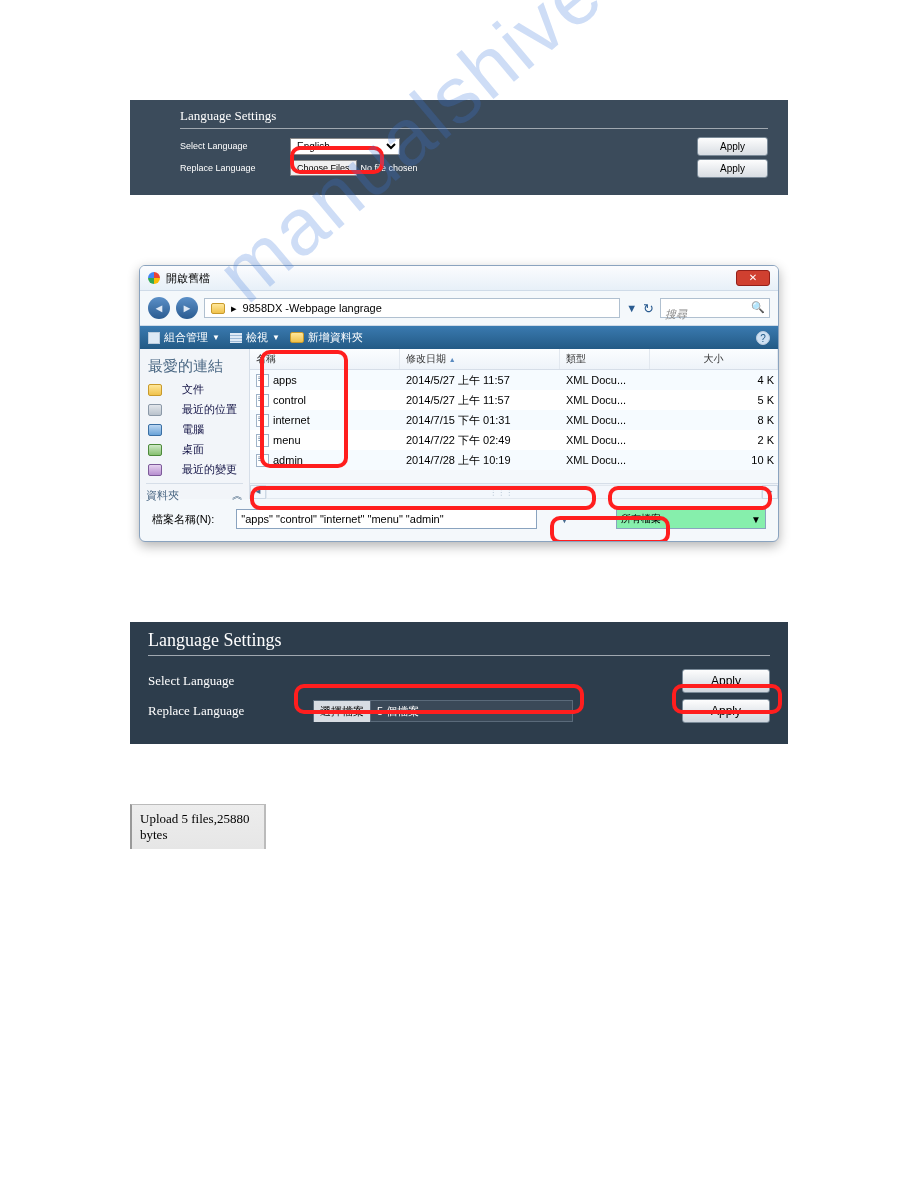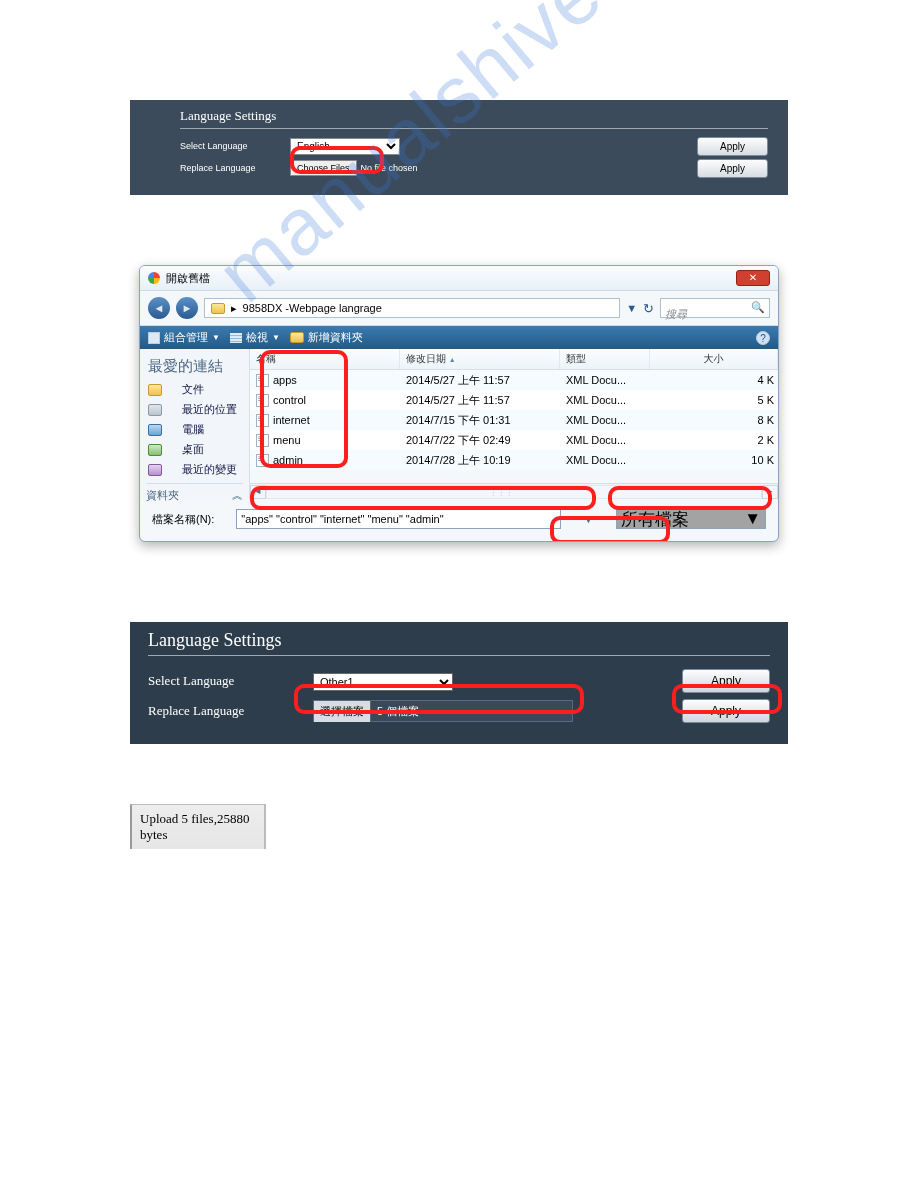--- a/index.html
+++ b/index.html
@@ -131,21 +131,21 @@
   .xml-ico{width:13px;height:13px;background:#fff;border:1px solid #9fb3c8;position:relative;}
   .xml-ico:after{content:"≡";position:absolute;left:1px;top:-2px;font-size:10px;color:#6b89a6;}
   .fp-scroll{height:16px;background:#eef3f9;border-top:1px solid #d6dee8;display:flex;align-items:center;}
   .fp-scroll .sbtn{width:16px;height:14px;border:1px solid #cdd8e4;background:#f3f7fc;text-align:center;font-size:8px;line-height:12px;color:#486b8e;}
   .fp-scroll .track{flex:1;height:14px;background:#f3f7fc;border:1px solid #e2e8ef;position:relative;}
   .fp-scroll .grip{position:absolute;left:45%;top:2px;color:#b3c2d2;font-size:8px;}
   .dlg-bottom{padding:10px 12px 12px 12px;display:flex;flex-direction:column;gap:10px;}
   .fnrow{display:flex;align-items:center;gap:22px;}
   .fnlab{white-space:nowrap;}
   .fninput{flex:1;background:#fff;border:1px solid #8aa3bf;padding:2px 4px;height:20px;font-size:11px;}
-  .typesel{width:150px;background:#a3a3a3;border:1px solid #8aa3bf;padding:2px 4px;height:20px;font-size:17px;display:flex;align-items:center;justify-content:space-between;}
+  .typesel{width:150px;background:#86efac;border:1px solid #8aa3bf;padding:2px 4px;height:20px;font-size:10px;display:flex;align-items:center;justify-content:space-between;margin-left:24px;}
   .btnrow{display:flex;justify-content:flex-end;gap:12px;}
   .winbtn{background:linear-gradient(#fdfefe,#e2e9f1);border:1px solid #8aa3bf;border-radius:3px;padding:4px 18px;font-size:11px;cursor:pointer;}
   .winbtn.primary{box-shadow:0 0 0 2px #86c9ee inset;}
 
   
   .panel3{
     background:#2d3d4c;color:#fff;padding:6px 18px 18px 18px;
     font-family:'Times New Roman',serif;position:relative;margin-bottom:60px;
   }
   .panel3 .title{font-size:18px;margin:2px 0 4px 0;}
@@ -342,25 +342,20 @@
     <div class="redbox" style="left:110px;top:220px;width:346px;height:24px;"></div>
     <div class="redbox" style="left:468px;top:220px;width:164px;height:24px;"></div>
     <div class="redbox" style="left:410px;top:250px;width:120px;height:28px;"></div>
   </div>
 
   <div class="panel3">
     <div class="title">Language Settings</div>
     <div class="divider"></div>
     <div class="p3row">
       <div class="p3lab">Select Language</div>
-      <div class="p3mid">
-        <select class="langselect3">
-          <option>Other1</option>
-        </select>
-      </div>
       <button class="applybtn3">Apply</button>
     </div>
     <div class="p3row">
       <div class="p3lab">Replace Language</div>
       <div class="p3mid">
         <div class="filebox3">
           <span class="pick">選擇檔案</span>
           <span class="val">5 個檔案</span>
         </div>
       </div>

